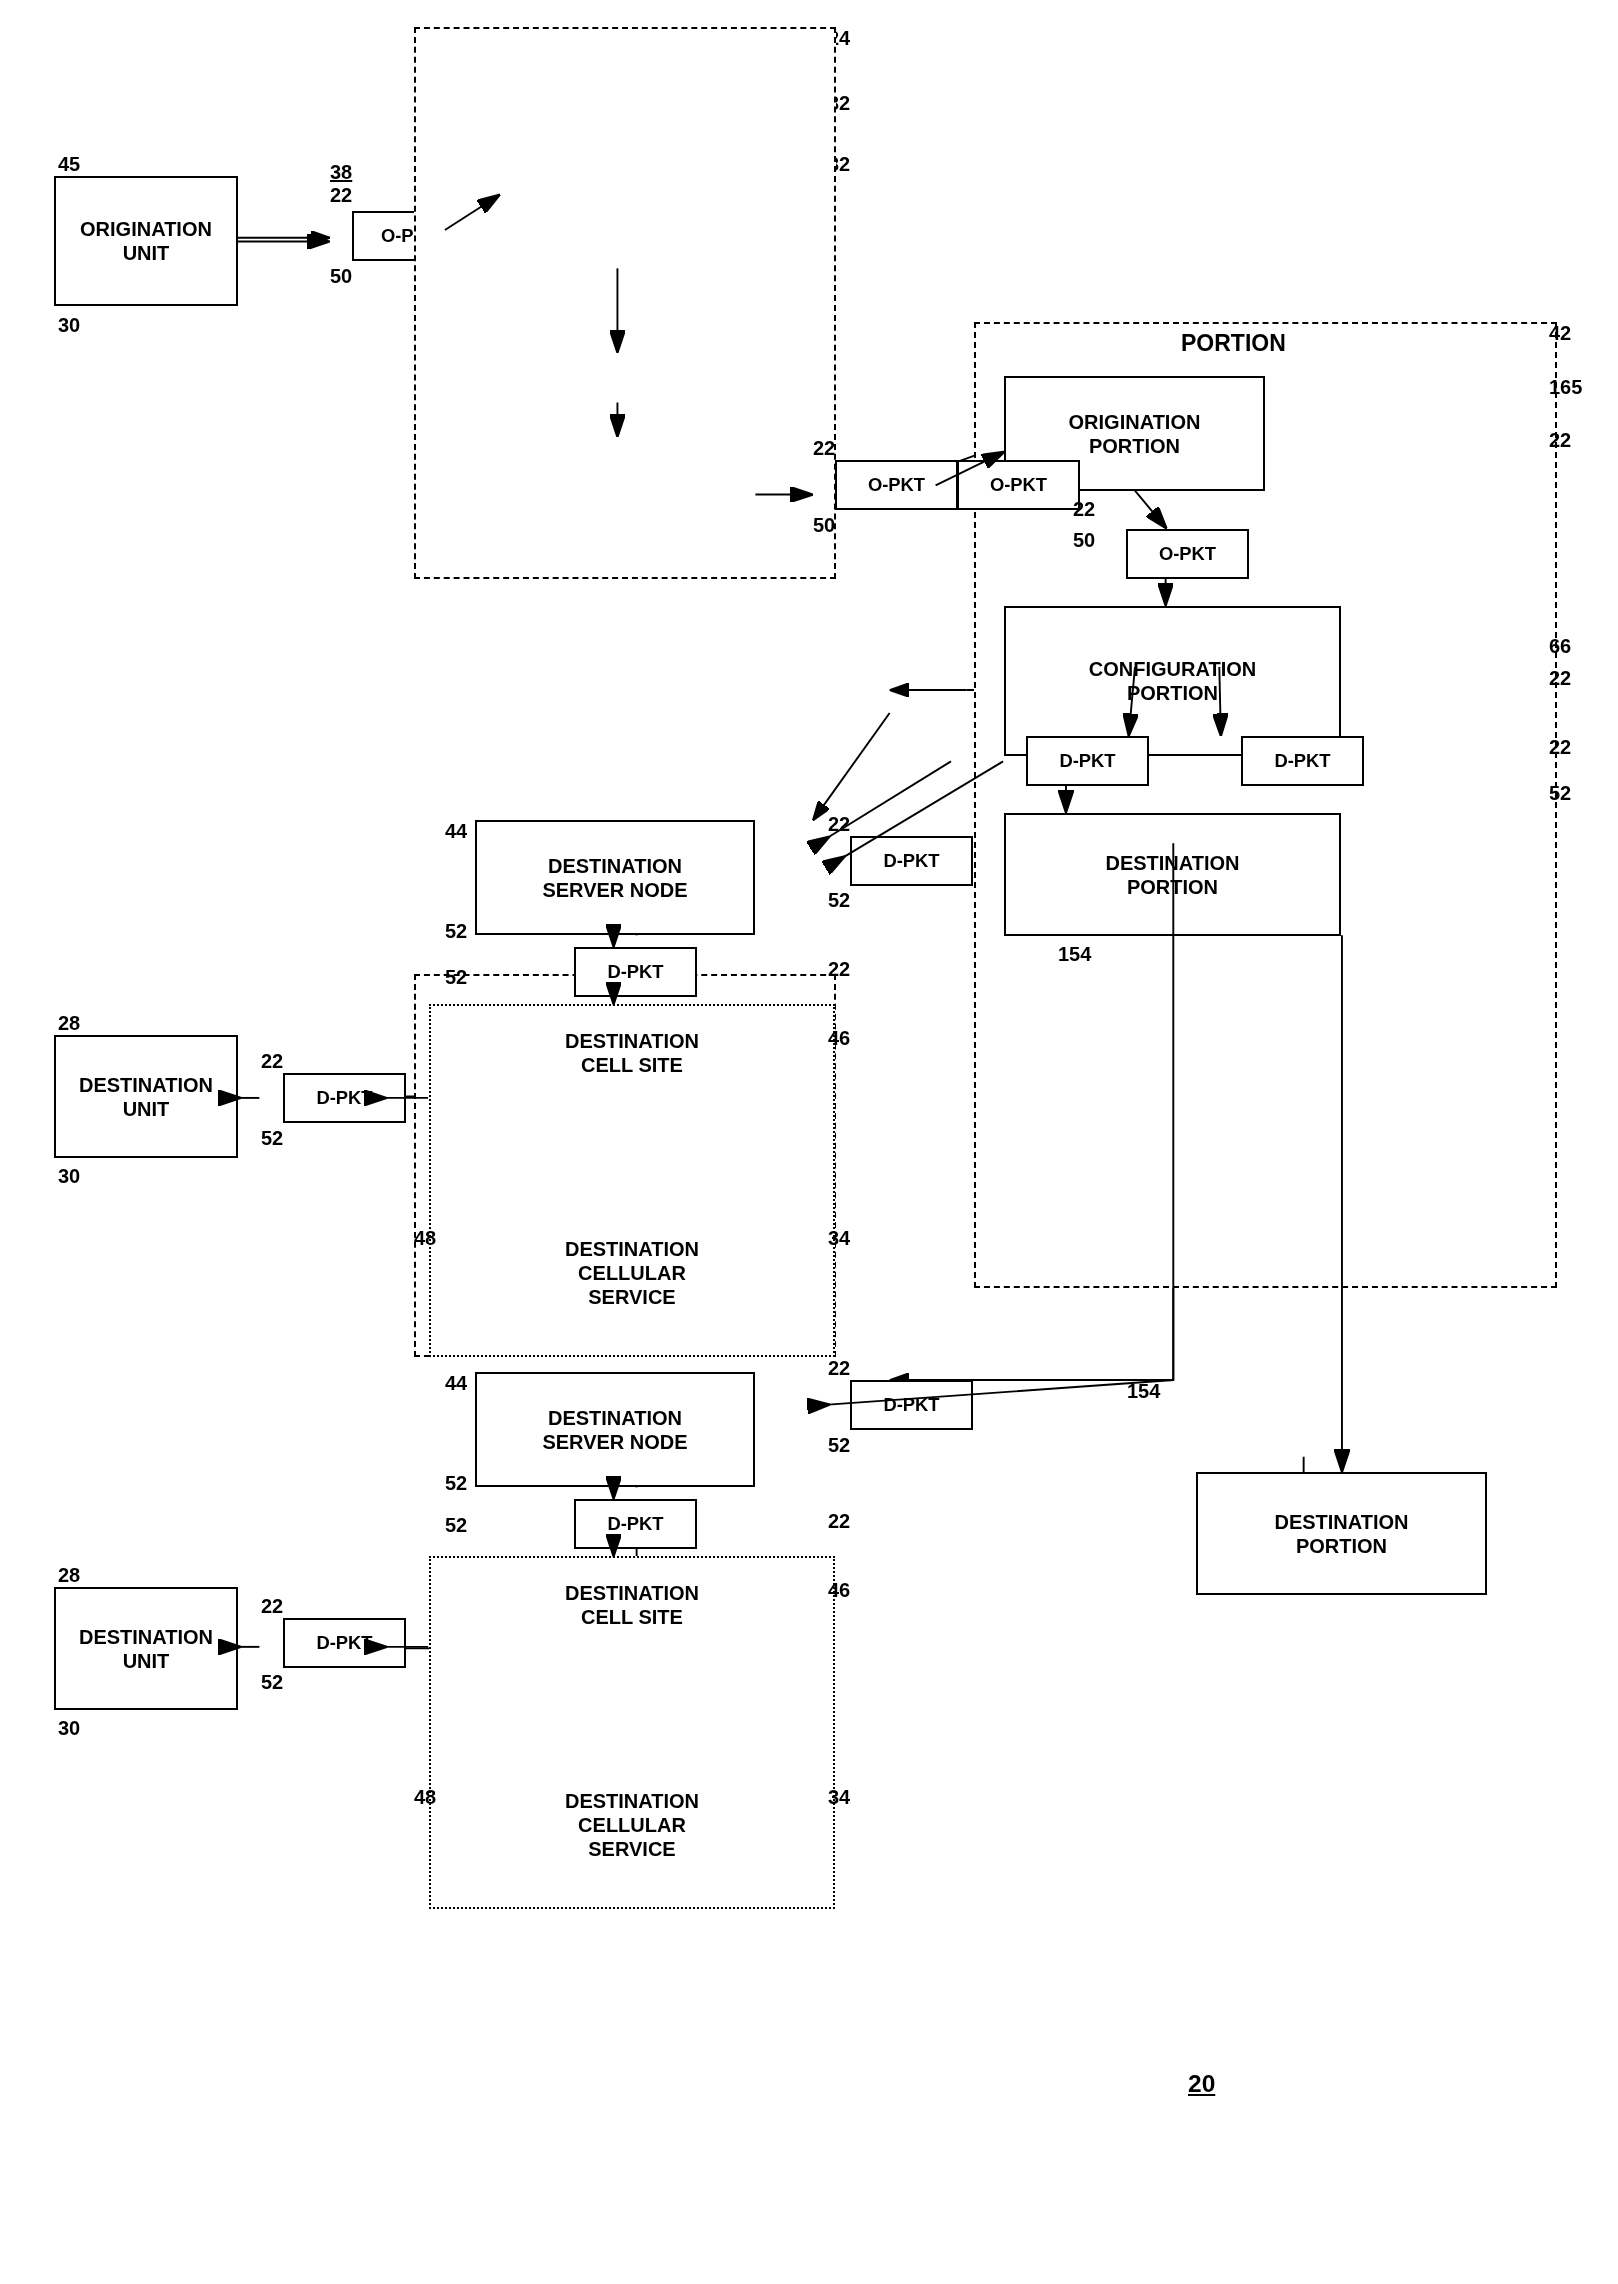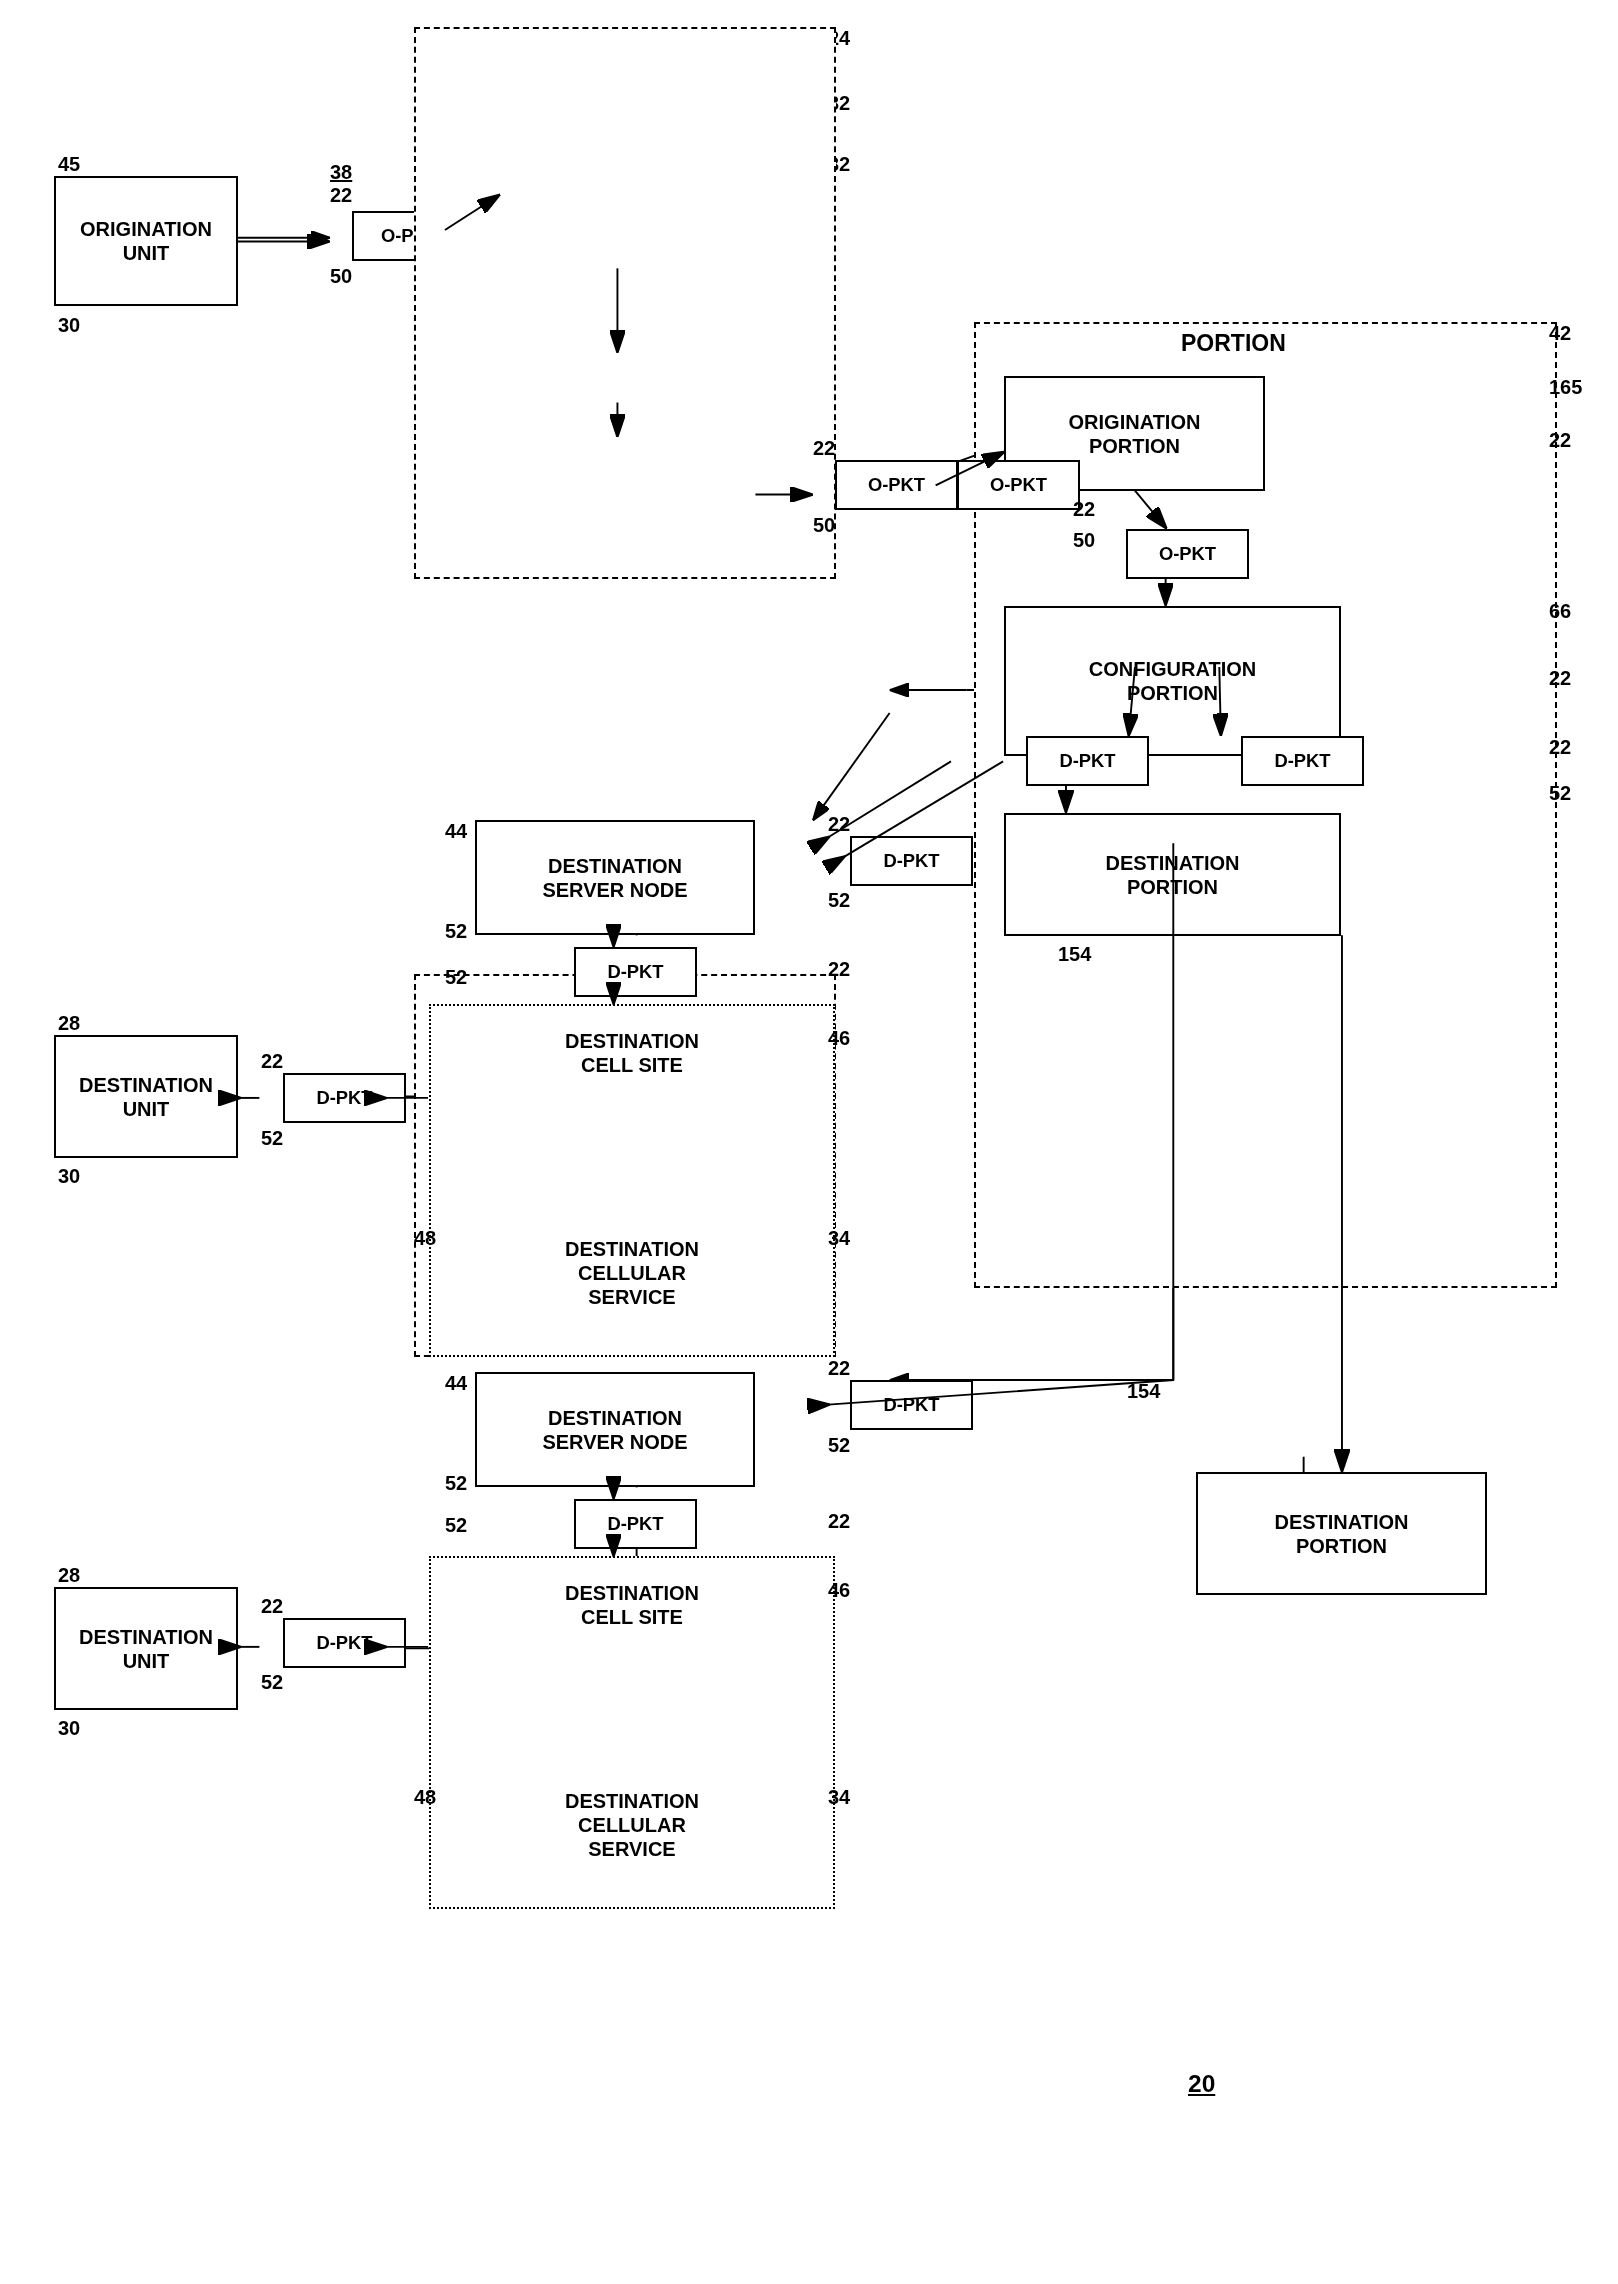--- a/index.html
+++ b/index.html
@@ -198,21 +198,21 @@
   <div class="small-box" style="left:1104px; top:529px; width:123px; height:50px; font-size:18.4px;">
     <span>O-PKT</span>
   </div>
   <span class="label" style="left:1073px; top:529px;">50</span>
   <span class="label" style="left:1073px; top:498px;">22</span>
 
   <div class="box" style="left:1004px; top:606px; width:337px; height:150px; font-size:20px;">
     <span style="white-space:pre-line;">CONFIGURATION
 PORTION</span>
   </div>
-  <span class="label" style="left:1549px; top:600px;">66</span>
+  <span class="label" style="left:1549px; top:635px;">66</span>
   <span class="label" style="left:1549px; top:667px;">22</span>
 
   <div class="small-box" style="left:1004px; top:736px; width:123px; height:50px; font-size:18.4px;">
     <span>D-PKT</span>
   </div>
 
   <div class="small-box" style="left:1219px; top:736px; width:123px; height:50px; font-size:18.4px;">
     <span>D-PKT</span>
   </div>
   <span class="label" style="left:1549px; top:736px;">22</span>

